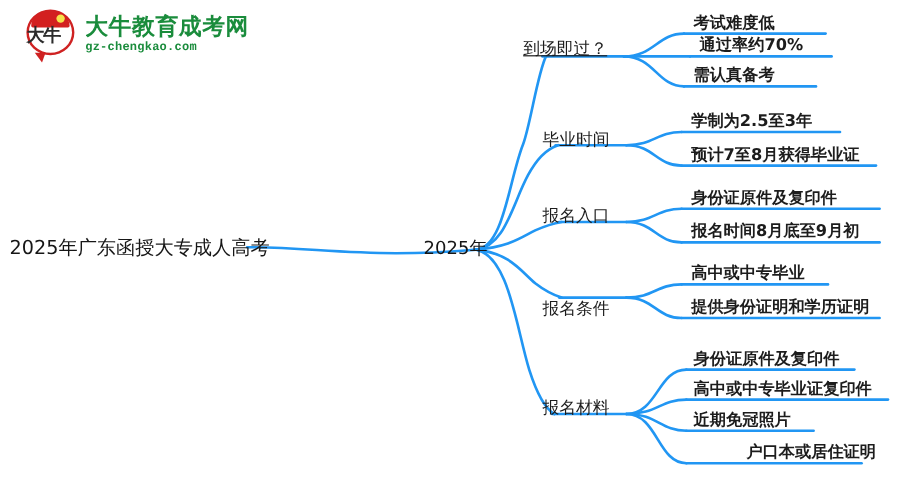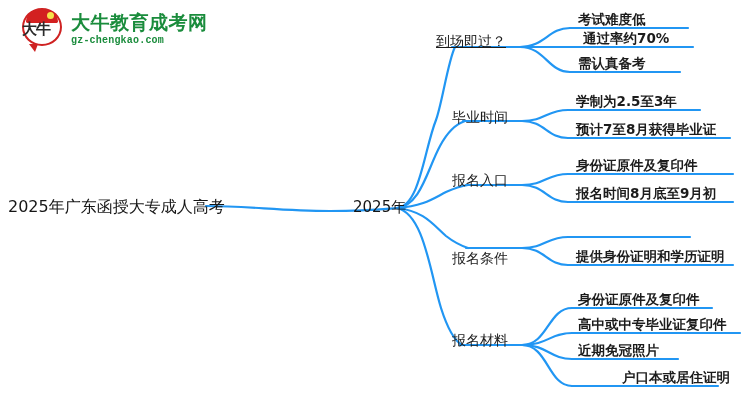--- a/index.html
+++ b/index.html
@@ -224,20 +224,21 @@
   <div class="node leaf" style="left:578px; top:13px;">考试难度低</div>
   <div class="node leaf" style="left:583px; top:32px;">通过率约70%</div>
   <div class="node leaf" style="left:578px; top:57px;">需认真备考</div>
 
   <div class="node leaf" style="left:576px; top:95px;">学制为2.5至3年</div>
   <div class="node leaf" style="left:576px; top:123px;">预计7至8月获得毕业证</div>
 
   <div class="node leaf" style="left:576px; top:159px;">身份证原件及复印件</div>
   <div class="node leaf" style="left:576px; top:187px;">报名时间8月底至9月初</div>
 
+  <div class="node leaf" style="left:576px; top:222px;">高中或中专毕业</div>
   <div class="node leaf" style="left:576px; top:250px;">提供身份证明和学历证明</div>
 
   <div class="node leaf" style="left:578px; top:293px;">身份证原件及复印件</div>
   <div class="node leaf" style="left:578px; top:318px;">高中或中专毕业证复印件</div>
   <div class="node leaf" style="left:578px; top:344px;">近期免冠照片</div>
   <div class="node leaf" style="left:578px; top:371px;margin-left:44px;">户口本或居住证明</div>
 
 </div>
 
 </body></html>

